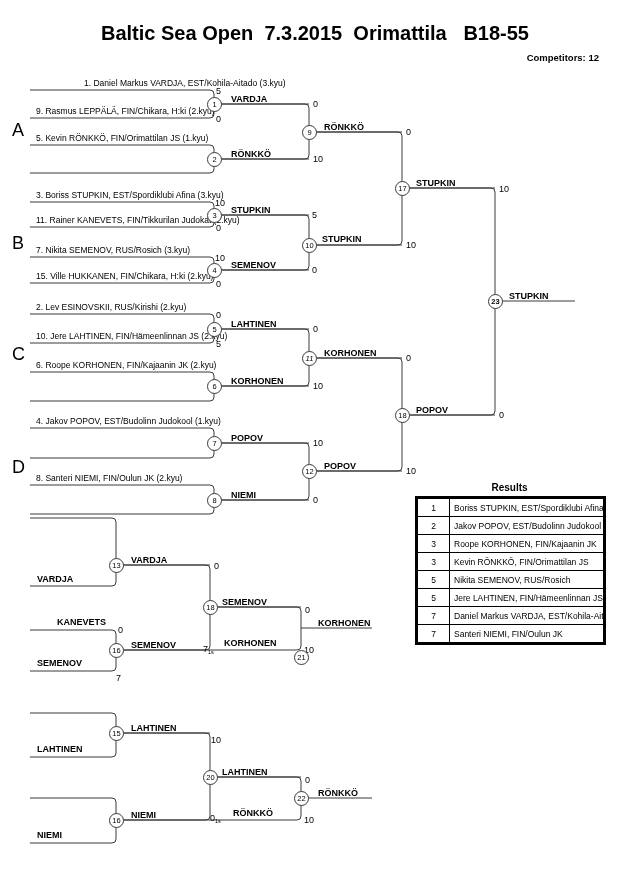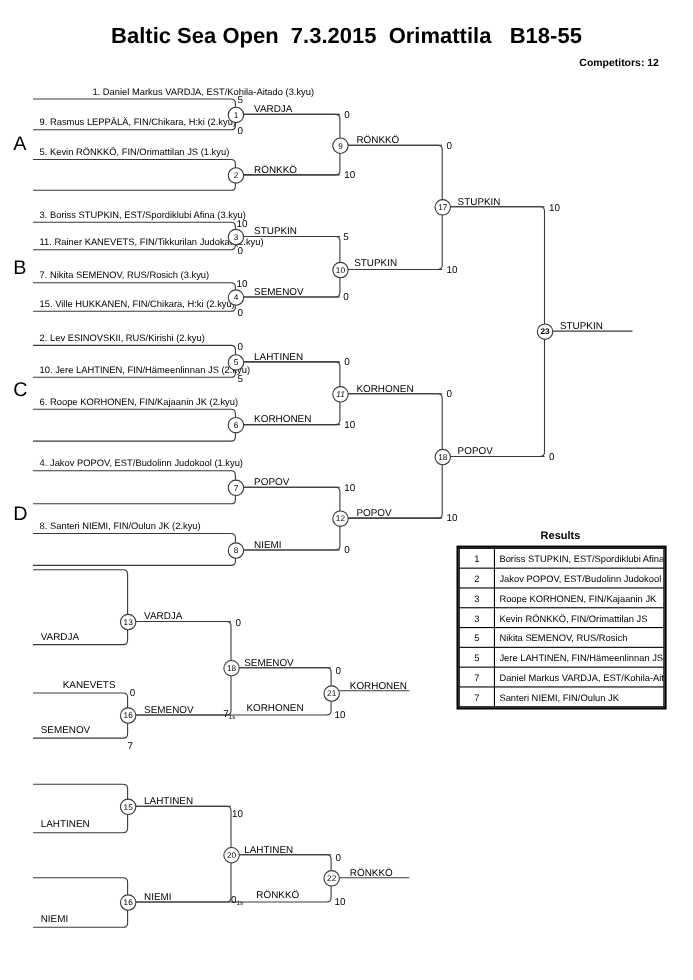--- a/index.html
+++ b/index.html
@@ -3,21 +3,21 @@
 <meta charset="utf-8">
 <style>
   html,body{margin:0;padding:0;background:#fff;}
   #sheet{position:relative;width:630px;height:891px;background:#fff;overflow:hidden;
          font-family:"Liberation Sans","DejaVu Sans",sans-serif;color:#000;}
   #lines{position:absolute;left:0;top:0;}
   .ttl{position:absolute;left:0;right:0;top:22px;text-align:center;font-size:20px;font-weight:bold;white-space:pre;}
   .comp{position:absolute;right:31px;top:52px;font-size:9.5px;font-weight:bold;white-space:nowrap;}
   .sec{position:absolute;font-size:18px;}
   .nm{position:absolute;font-size:8.5px;white-space:nowrap;}
-  .w{position:absolute;font-size:9px;white-space:nowrap;}
+  .w{position:absolute;font-size:9px;white-space:nowrap;font-weight:bold;}
   .s{position:absolute;font-size:9px;white-space:nowrap;}
   .sub{font-size:5.5px;position:relative;top:2px;}
   .c{position:absolute;width:13px;height:13px;border:1px solid #3a3a3a;border-radius:50%;background:#fff;
      font-size:7.5px;display:flex;align-items:center;justify-content:center;box-sizing:content-box;}
   .res-title{position:absolute;left:416px;top:482px;width:187px;text-align:center;font-size:10px;font-weight:bold;}
   .res{position:absolute;left:415px;top:496px;width:187px;border:2px solid #000;background:#fff;}
   .res table{border-collapse:collapse;width:100%;table-layout:fixed;}
   .res th,.res td{border:1px solid #000;font-size:8.5px;padding:0 0 0 0;height:17px;overflow:hidden;white-space:nowrap;}
   .res th{font-weight:bold;font-size:9px;text-align:center;}
   .res td.pos{width:31px;text-align:center;}
@@ -183,21 +183,21 @@
   <div class="c" style="left:302px;top:125px;">9</div>
   <div class="c" style="left:302px;top:238px;">10</div>
   <div class="c" style="left:302px;top:351px;font-style:italic;">11</div>
   <div class="c" style="left:302px;top:464px;">12</div>
   <div class="c" style="left:395px;top:181px;">17</div>
   <div class="c" style="left:395px;top:408px;">18</div>
   <div class="c" style="left:488px;top:294px;font-weight:bold;">23</div>
   <div class="c" style="left:109px;top:558px;">13</div>
   <div class="c" style="left:109px;top:643px;">16</div>
   <div class="c" style="left:203px;top:600px;">18</div>
-  <div class="c" style="left:294px;top:623px;">21</div>
+  <div class="c" style="left:294px;top:650px;">21</div>
   <div class="c" style="left:109px;top:726px;">15</div>
   <div class="c" style="left:109px;top:813px;">16</div>
   <div class="c" style="left:203px;top:770px;">20</div>
   <div class="c" style="left:294px;top:791px;">22</div>
 
   <div class="res-title">Results</div>
   <div class="res">
     <table>
       <tbody>
       <tr>

